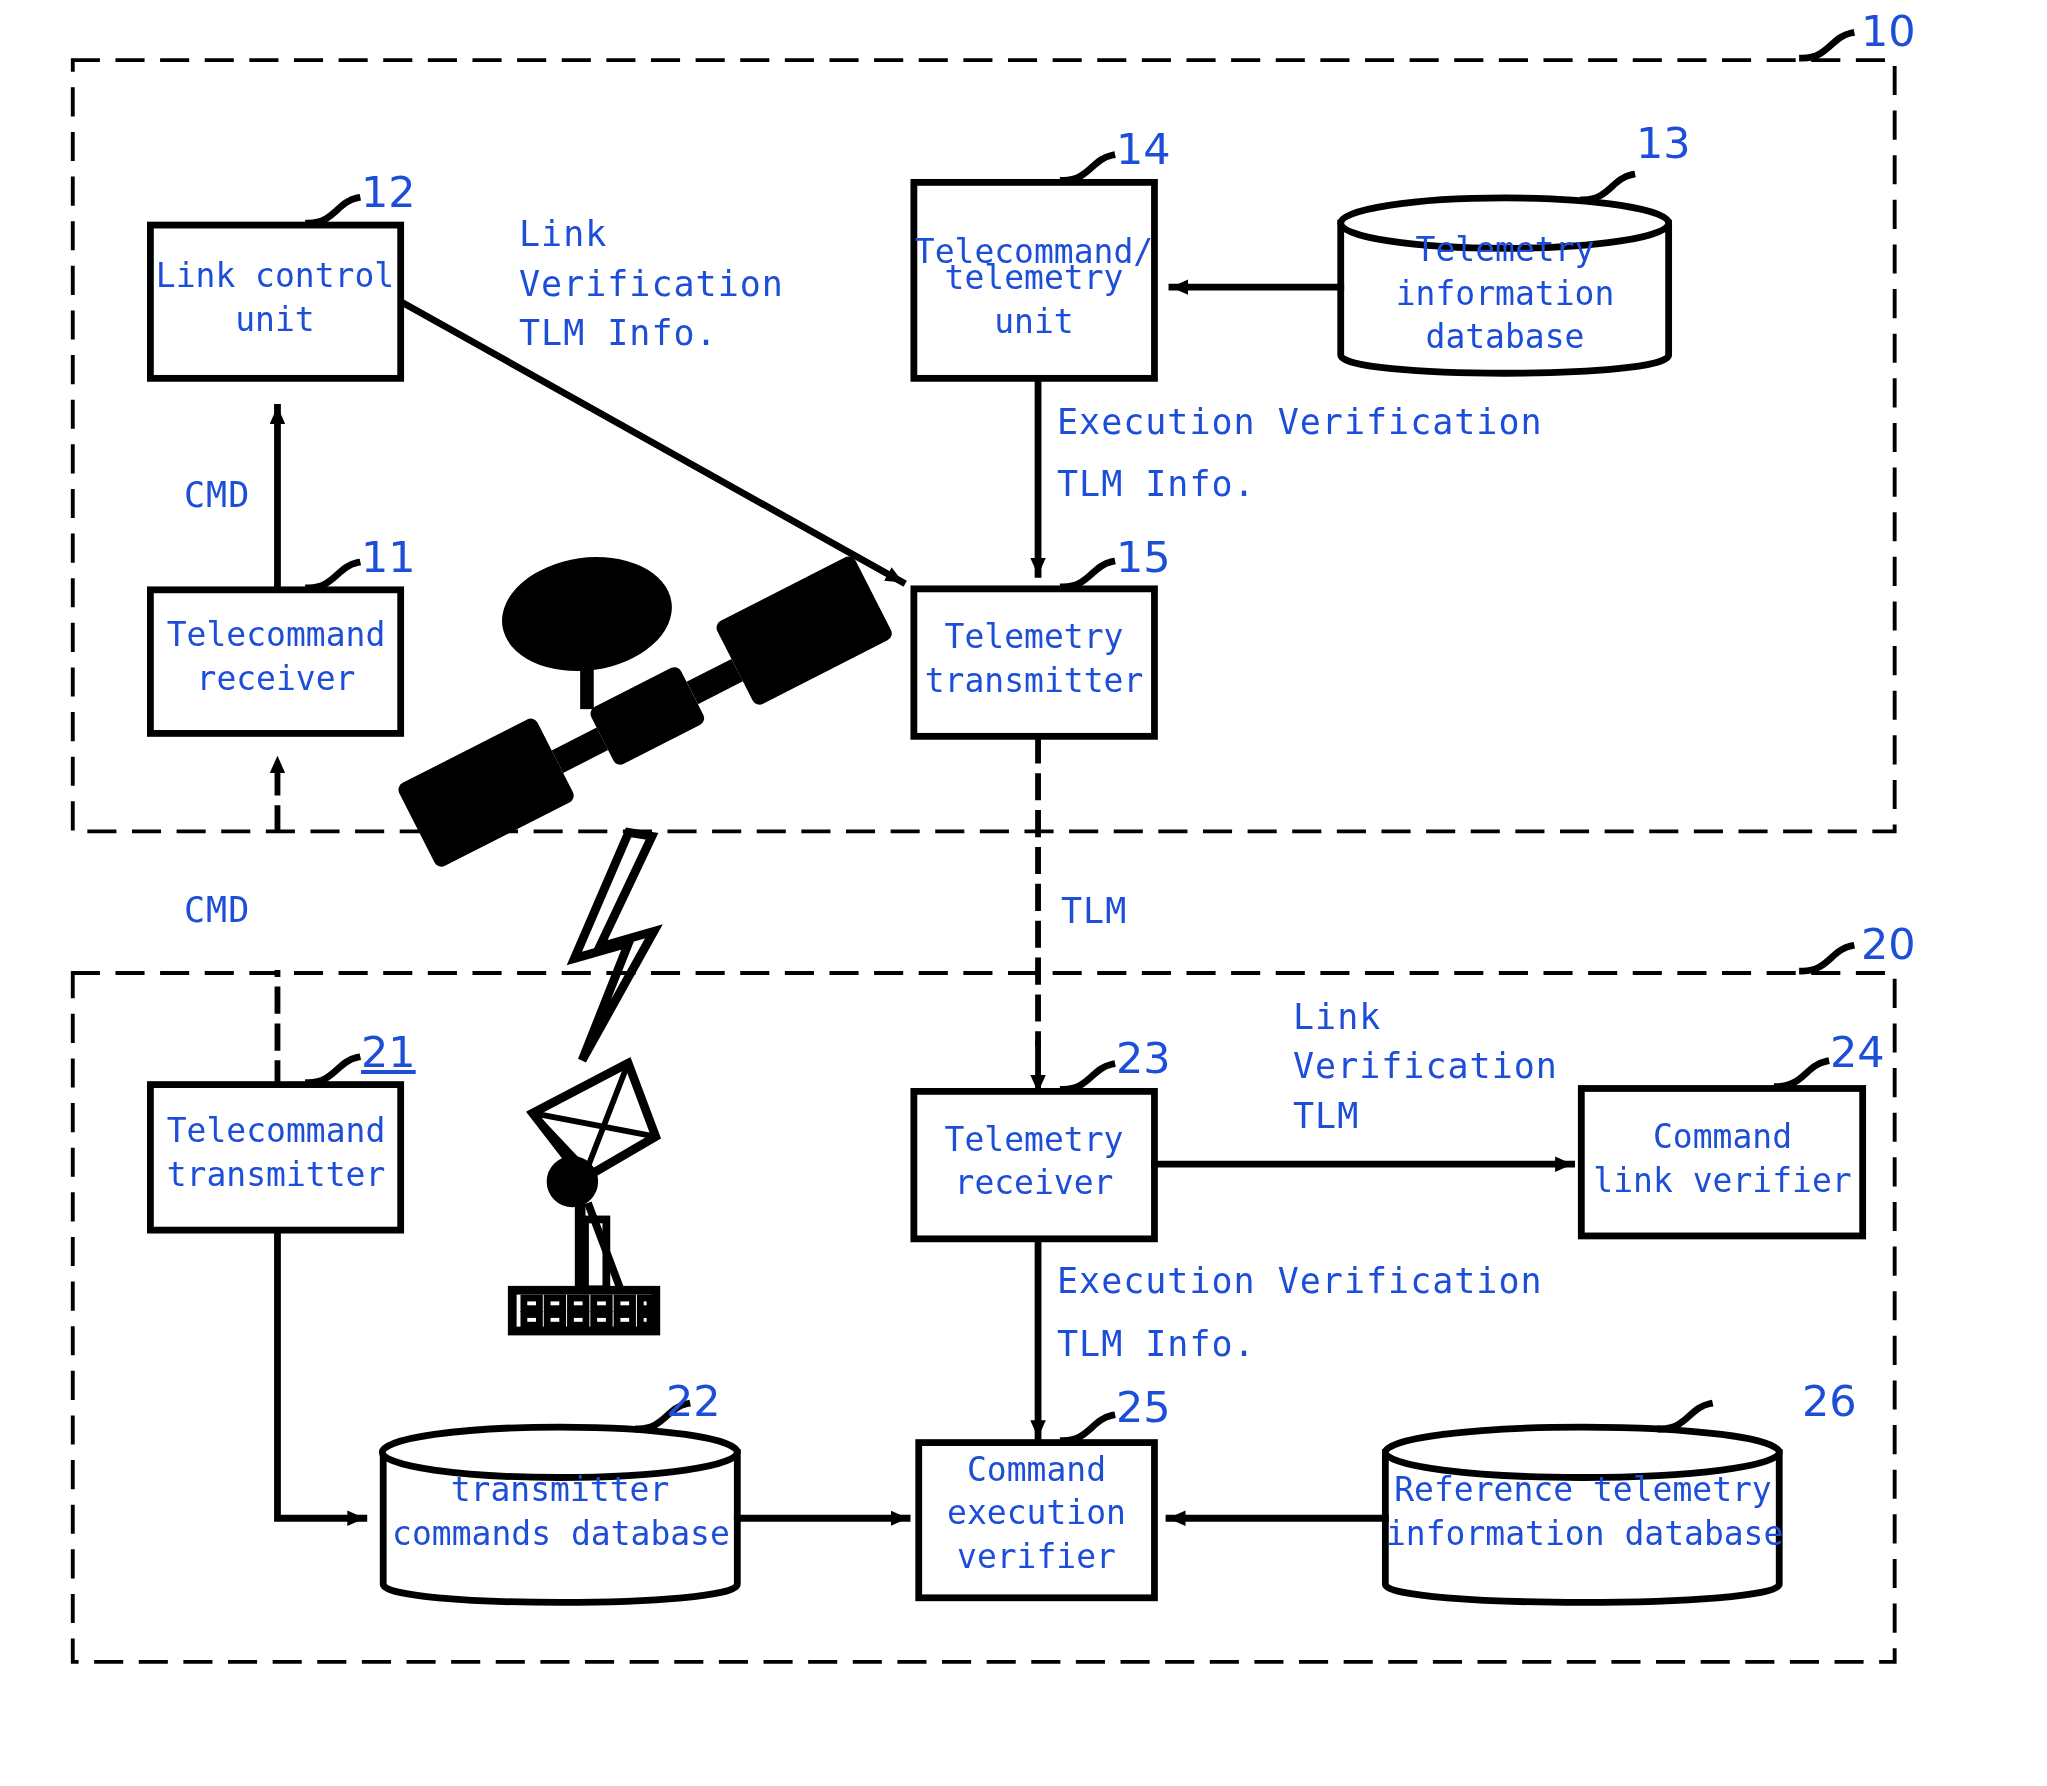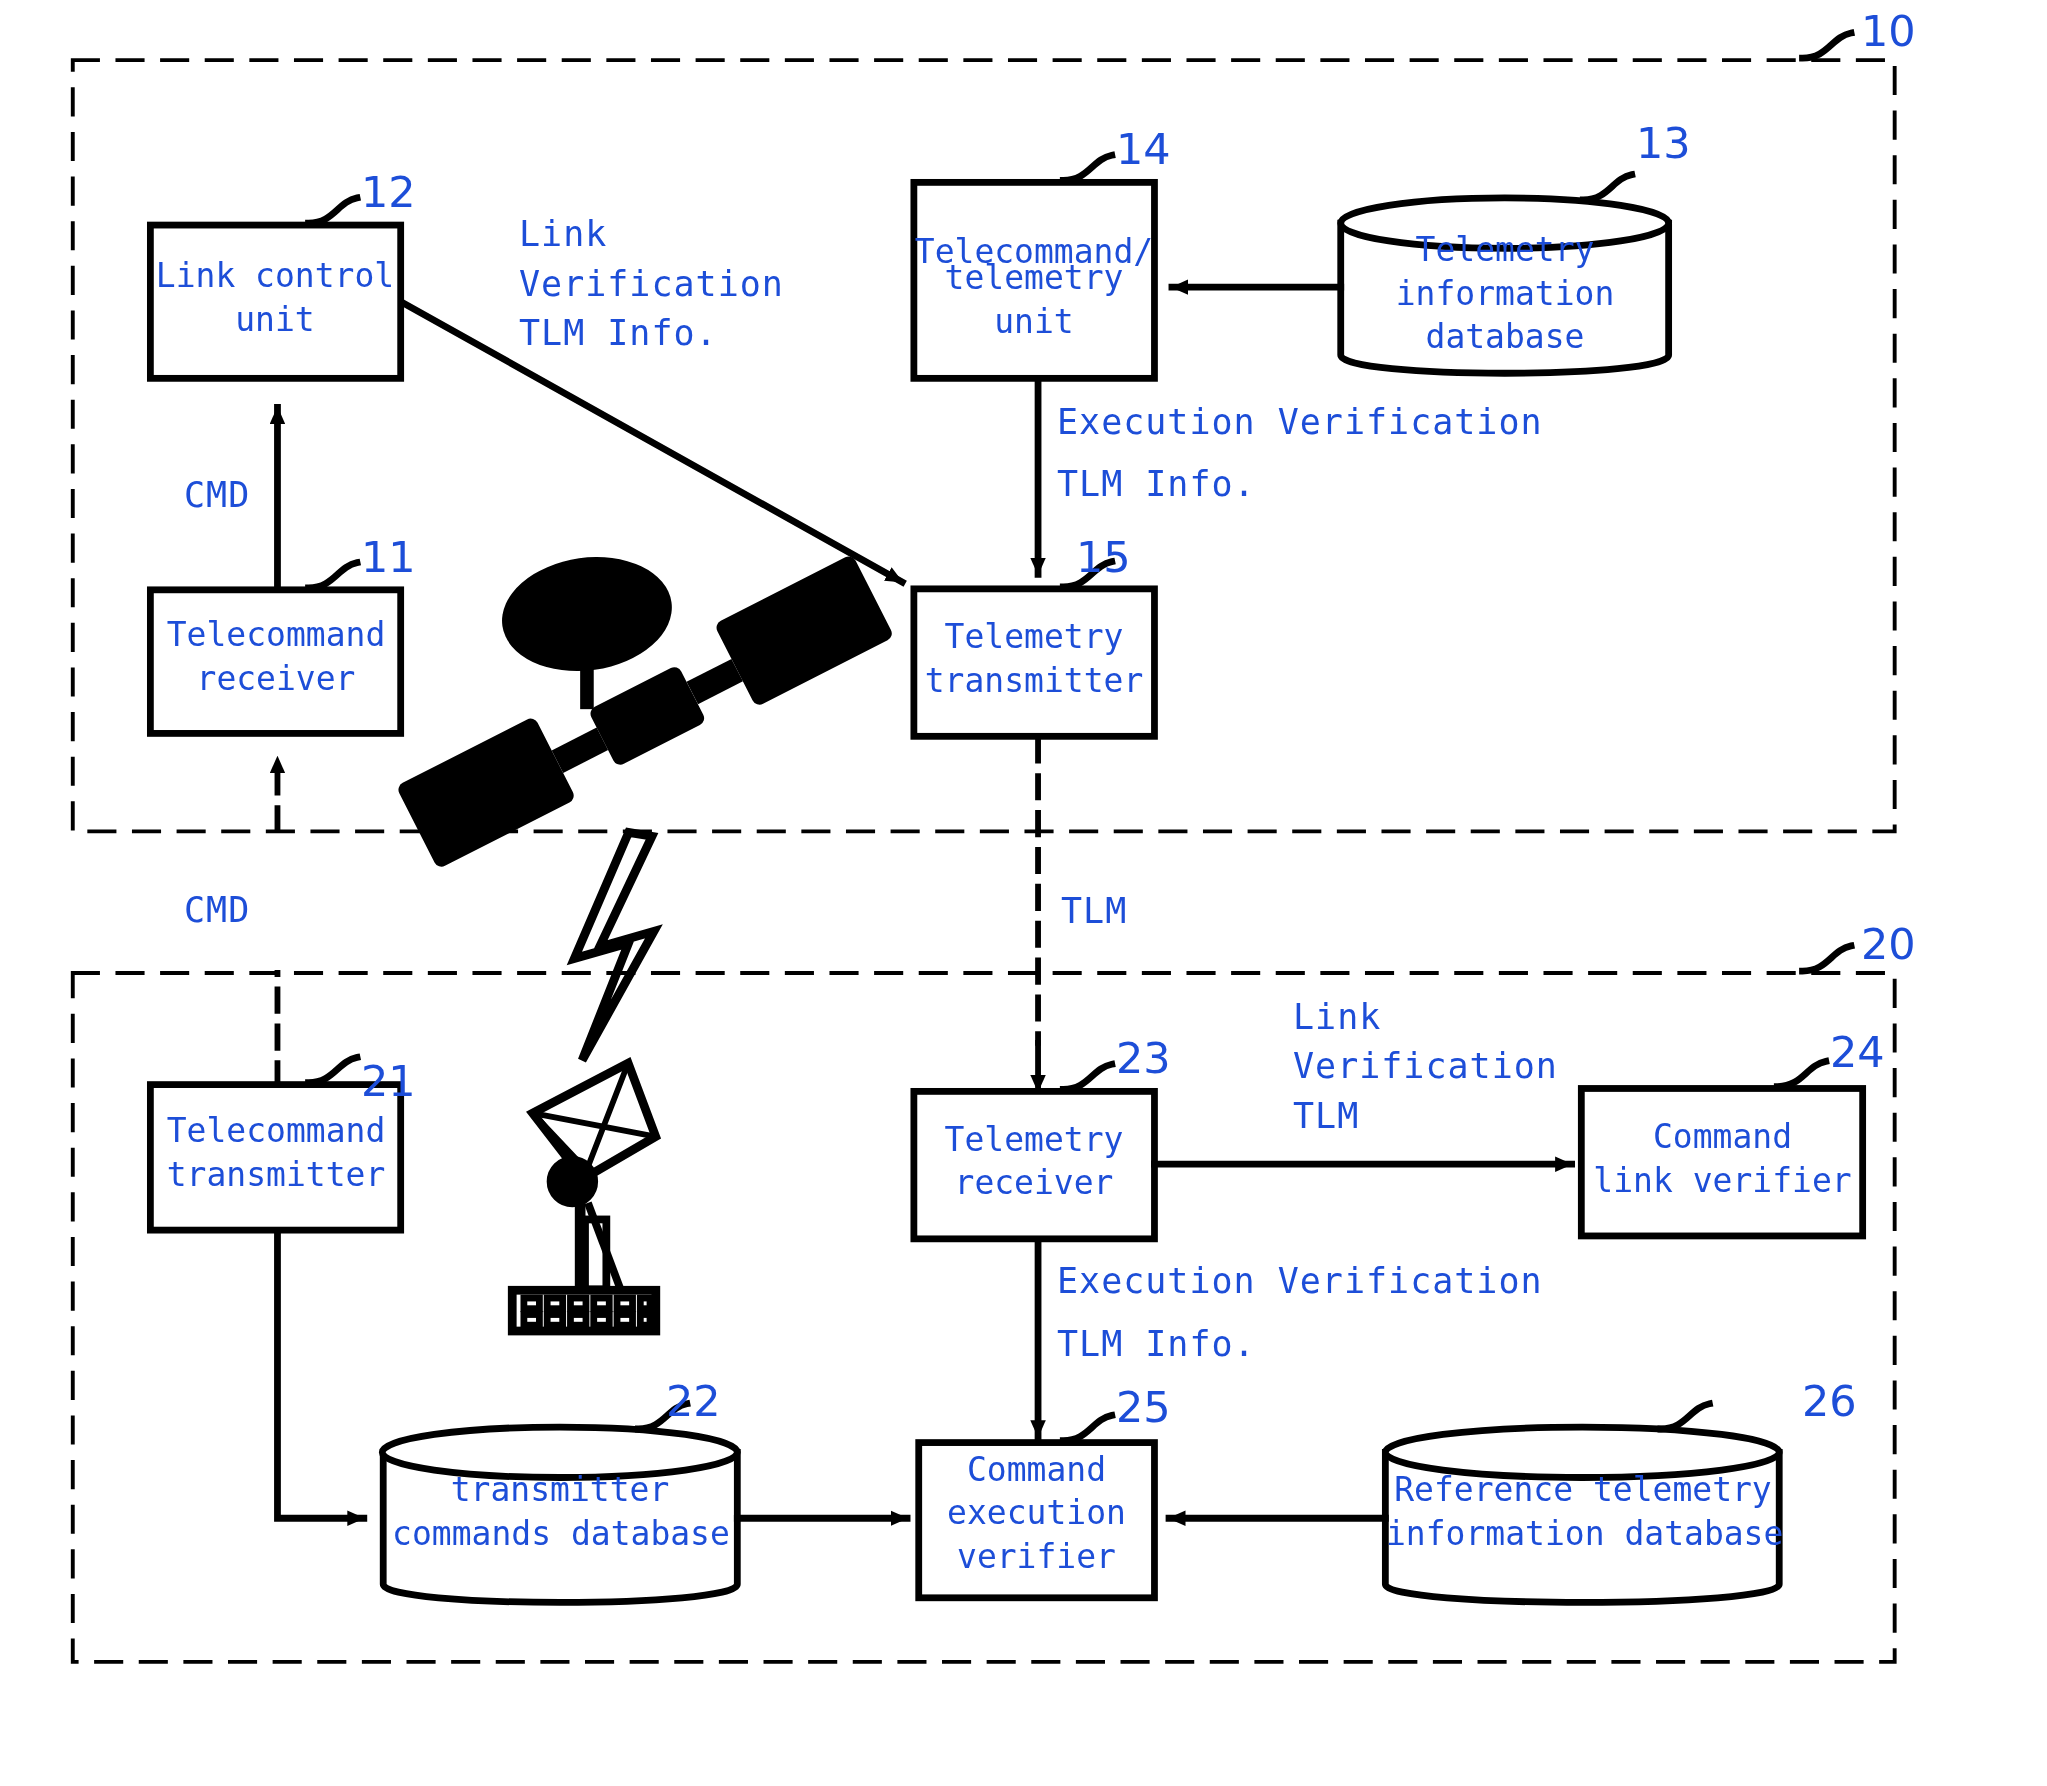--- a/index.html
+++ b/index.html
@@ -209,27 +209,27 @@
   <div class="lbl boxtext" style="left:908px; top:303px; width:252px;">unit</div>
 
   <div class="lbl refnum" style="left:1636px; top:118px;">13</div>
   <div class="lbl boxtext" style="left:1341px; top:231px; width:328px;">Telemetry</div>
   <div class="lbl boxtext" style="left:1341px; top:275px; width:328px;">information</div>
   <div class="lbl boxtext" style="left:1341px; top:318px; width:328px;">database</div>
 
   <div class="lbl freetext" style="left:1057px; top:402px;">Execution Verification</div>
   <div class="lbl freetext" style="left:1057px; top:464px;">TLM Info.</div>
 
-  <div class="lbl refnum" style="left:1076px; top:532px;">15</div>
+  <div class="lbl refnum" style="left:1116px; top:532px;">15</div>
   <div class="lbl boxtext" style="left:908px; top:618px; width:252px;">Telemetry</div>
   <div class="lbl boxtext" style="left:908px; top:662px; width:252px;">transmitter</div>
 
   <div class="lbl flowlabel" style="left:1061px; top:891px;">TLM</div>
 
-  <div class="lbl refnum" style="left:361px; top:1056px;">21</div>
+  <div class="lbl refnum" style="left:361px; top:1027px;text-decoration:underline;">21</div>
   <div class="lbl boxtext" style="left:144px; top:1112px; width:264px;">Telecommand</div>
   <div class="lbl boxtext" style="left:144px; top:1156px; width:264px;">transmitter</div>
 
   <div class="lbl refnum" style="left:1116px; top:1033px;">23</div>
   <div class="lbl boxtext" style="left:908px; top:1121px; width:252px;">Telemetry</div>
   <div class="lbl boxtext" style="left:908px; top:1164px; width:252px;">receiver</div>
 
   <div class="lbl freetext" style="left:1293px; top:997px;">Link</div>
   <div class="lbl freetext" style="left:1293px; top:1046px;">Verification</div>
   <div class="lbl freetext" style="left:1293px; top:1096px;">TLM</div>

